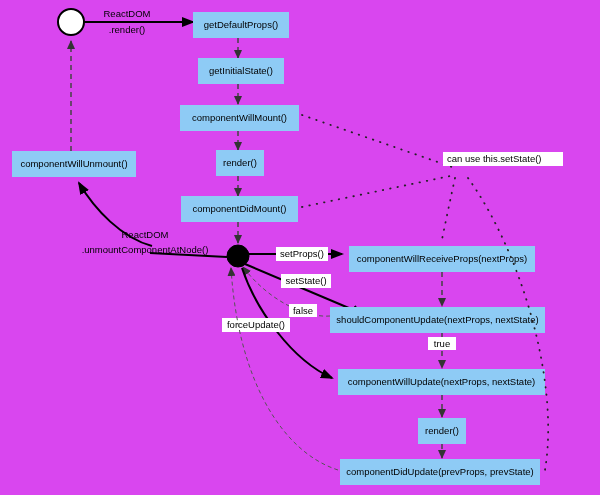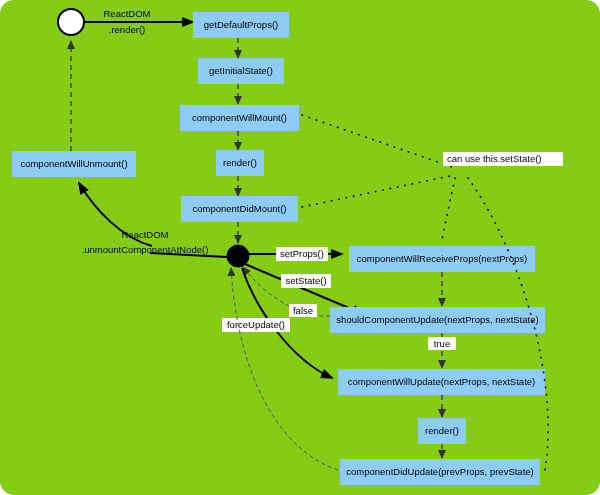--- a/index.html
+++ b/index.html
@@ -11,22 +11,21 @@
   body {
     width: 600px;
     height: 495px;
     overflow: hidden;
     font-family: "Liberation Sans", sans-serif;
   }
   #diagram-root {
     position: relative;
     width: 600px;
     height: 495px;
-    background: #84cc16;
-    border-radius: 14px;
+    background: #d946ef;
   }
   svg.lifecycle-canvas {
     position: absolute;
     top: 0;
     left: 0;
     width: 600px;
     height: 495px;
     display: block;
   }
   .node-box {

